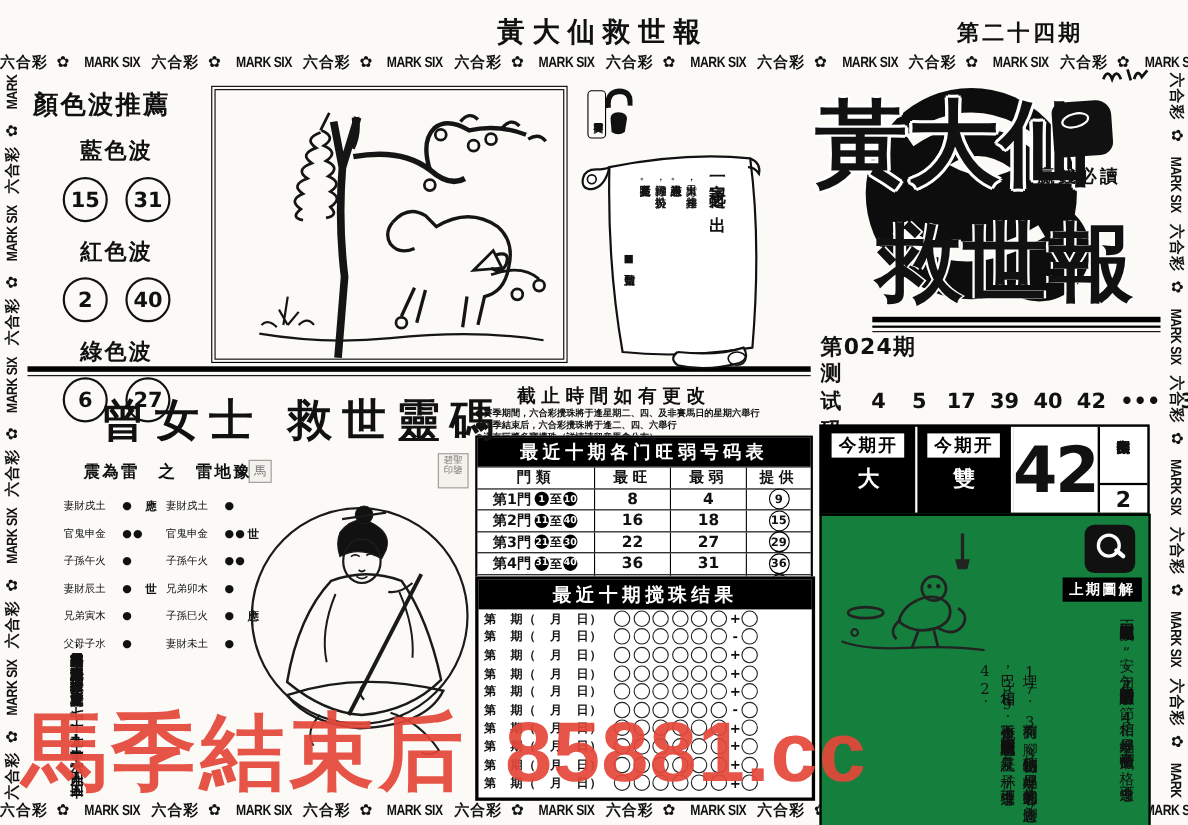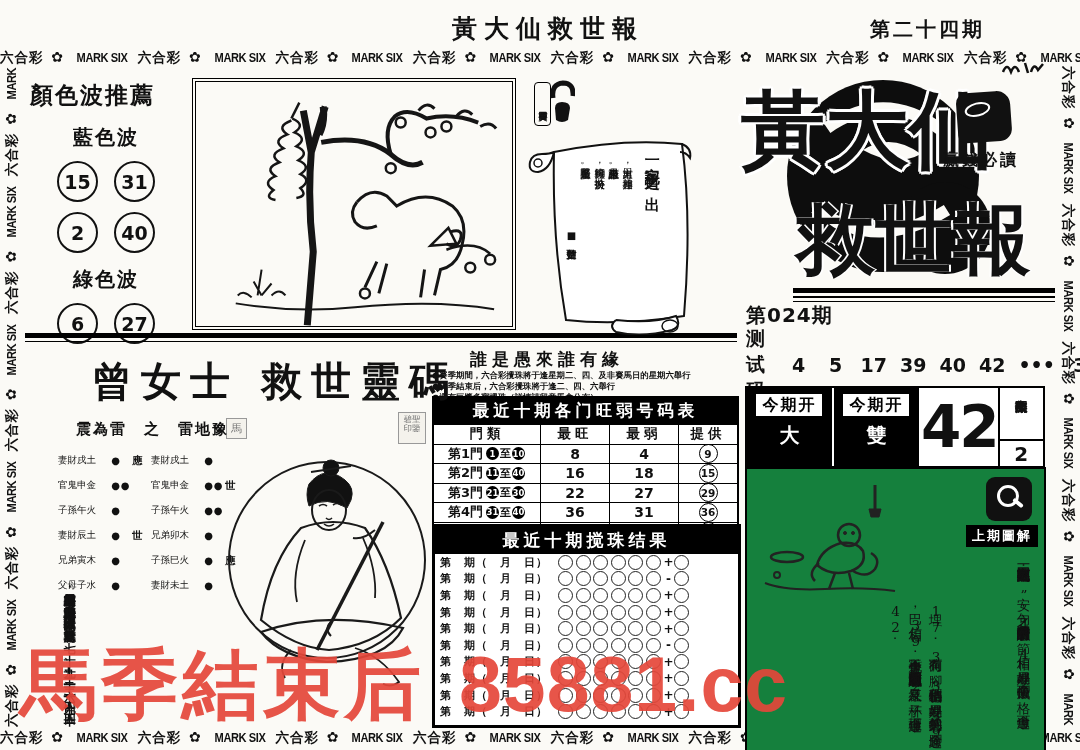--- a/index.html
+++ b/index.html
@@ -153,20 +153,21 @@
     <div id="cw-head">顏色波推薦</div>
     <div id="cw-body">
         <div class="cw-group">
           <div class="cw-label">藍色波</div>
           <div class="cw-circles">
             <span class="cw-ball">15</span>
             <span class="cw-ball">31</span>
           </div>
         </div>
         <div class="cw-group">
+          <div class="cw-label">紅色波</div>
           <div class="cw-circles">
             <span class="cw-ball">2</span>
             <span class="cw-ball">40</span>
           </div>
         </div>
         <div class="cw-group">
           <div class="cw-label">綠色波</div>
           <div class="cw-circles">
             <span class="cw-ball">6</span>
             <span class="cw-ball">27</span>
@@ -304,21 +305,21 @@
       <path d="M96,88 q14,8 22,-2 q6,-10 -4,-16" stroke-width="2.5"></path>
       <path d="M62,80 q-12,10 -4,18 M78,90 l-6,16 M92,90 l4,16" stroke-width="2.5"></path>
       <ellipse cx="30" cy="74" rx="16" ry="5" stroke-width="2.5"></ellipse>
       <path d="M8,100 q20,8 60,6 q40,-2 70,2" stroke-width="2"></path>
       <circle cx="20" cy="92" r="3" stroke-width="2"></circle>
     </svg>
     <div id="lp-text-a" class="lp-text">上期幅尋寶圖藏有一字記之曰：“安”之句，明眼的讀者留意到圖中的竹子有4節，相信4好易中埋．而帽子分成7格，連念可中</div>
     <div id="lp-text-b" class="lp-text">埋17．而狗有3腳，相信特別號碼3好易中埋．若然把狗的3腳連念9字形的尾巴，相信39也不會走雞．明眼的讀者應留意到圖地面有4紅果及2杯子，連念可中埋42．</div>
   </div>
 
-  <div id="bet-head">誰是愚來誰有緣</div>
+  <div id="bet-head">截止時間如有更改</div>
   <div id="bet-list">
       <div>●賽季期間，六合彩攪珠將于逢星期二、四、及非賽馬日的星期六舉行</div>
       <div>●馬季結束后，六合彩攪珠將于逢二、四、六舉行</div>
       <div>●遇有巨獎多寶攪珠（詳情請留意馬會公布）</div>
       <div>●一般攪珠投注或多次攪珠投注</div>
       <div>●賽季期間截止投注時間：攪珠當日下午七時三十分（截止時間如有更改，馬會將另行公布）</div>
     </div>
 
   <div id="hctable">
     <div id="hc-title">最近十期各门旺弱号码表</div>

